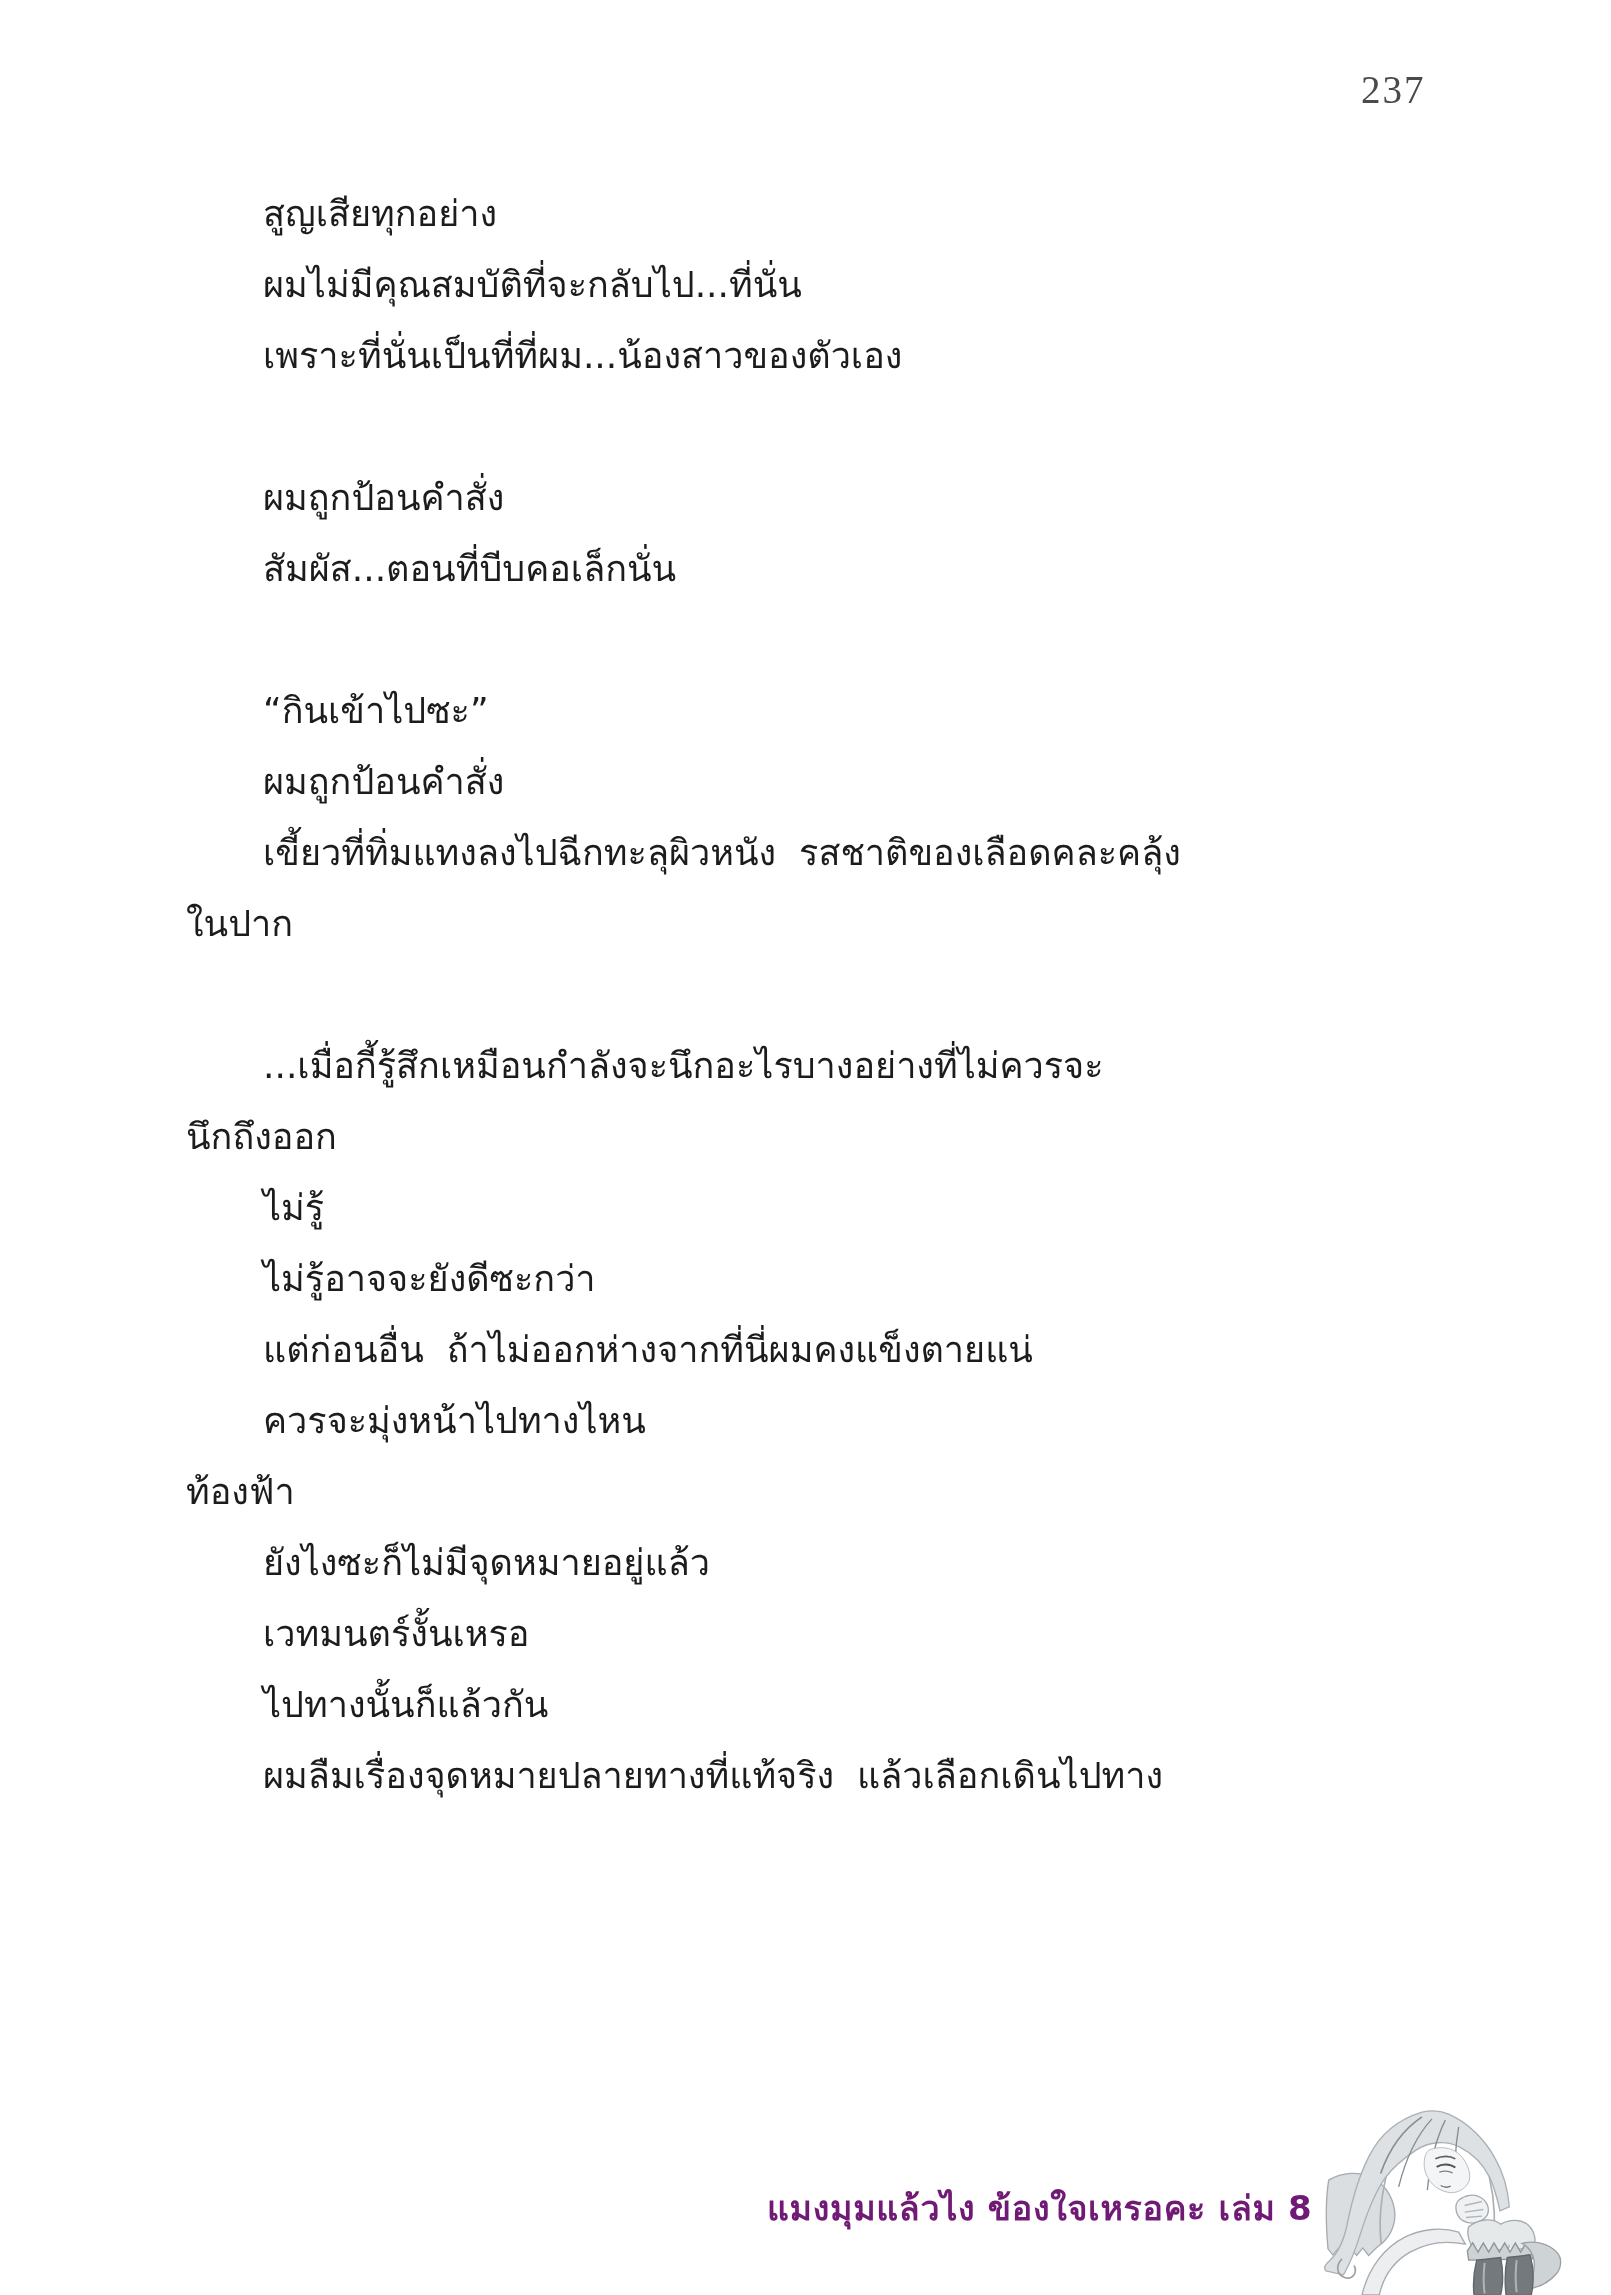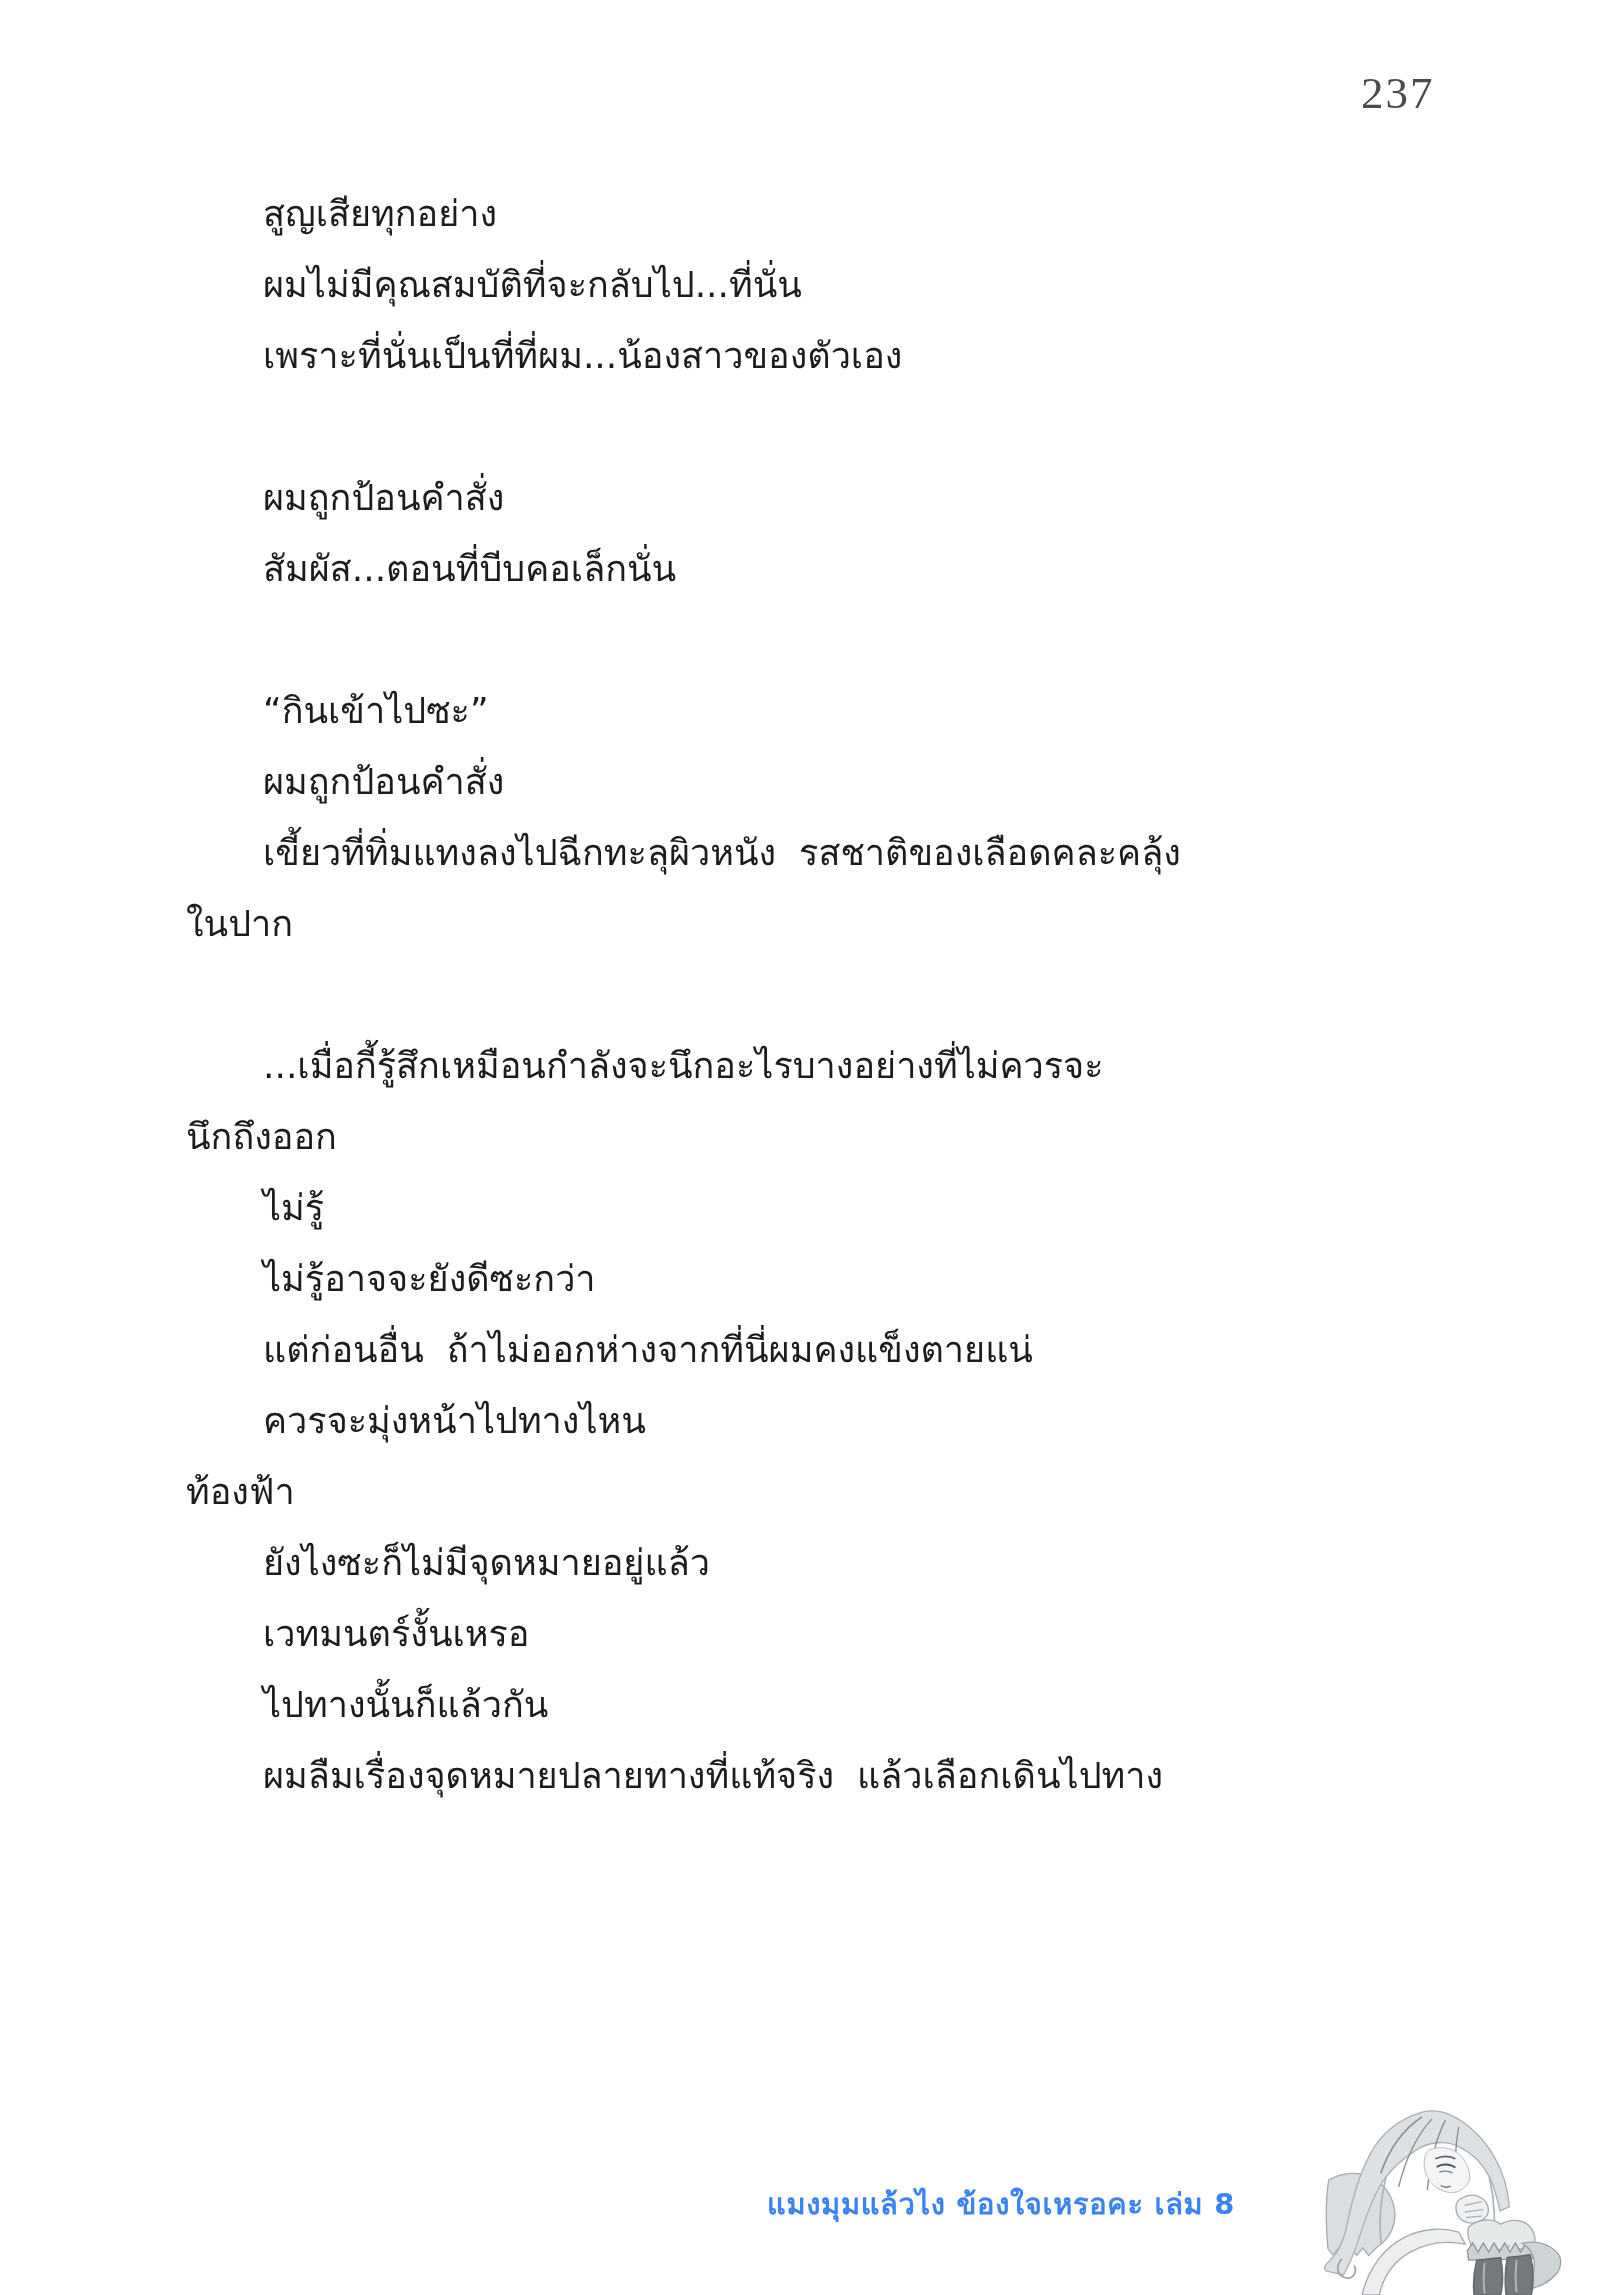--- a/index.html
+++ b/index.html
@@ -13,21 +13,21 @@
     height: 2295px;
     background: #ffffff;
     overflow: hidden;
     font-family: "DejaVu Sans", "Liberation Sans", sans-serif;
   }
   .page-number {
     position: absolute;
     top: 67px;
     left: 1361px;
     font-family: "Liberation Serif", "DejaVu Serif", serif;
-    font-size: 45px;
+    font-size: 39px;
     letter-spacing: 2px;
     color: #4a4a4e;
   }
   .body-text {
     position: absolute;
     left: 186px;
     top: 178px;
     width: 1265px;
     color: #1c1c1e;
   }
@@ -41,24 +41,24 @@
     white-space: pre;
     color: #1c1c1e;
   }
   .line.indent {
     padding-left: 77px; 
   }
   .footer-title {
     position: absolute;
     left: 767px;
     top: 2181px;
-    font-size: 29px;
+    font-size: 34px;
     font-weight: 700;
     letter-spacing: 0.7px;
-    color: #3b82f6;
+    color: #701a75;
   }
   .corner-illustration {
     position: absolute;
     right: 50px;
     bottom: 0;
     width: 240px;
     height: 195px;
   }
 </style>
 </head>

